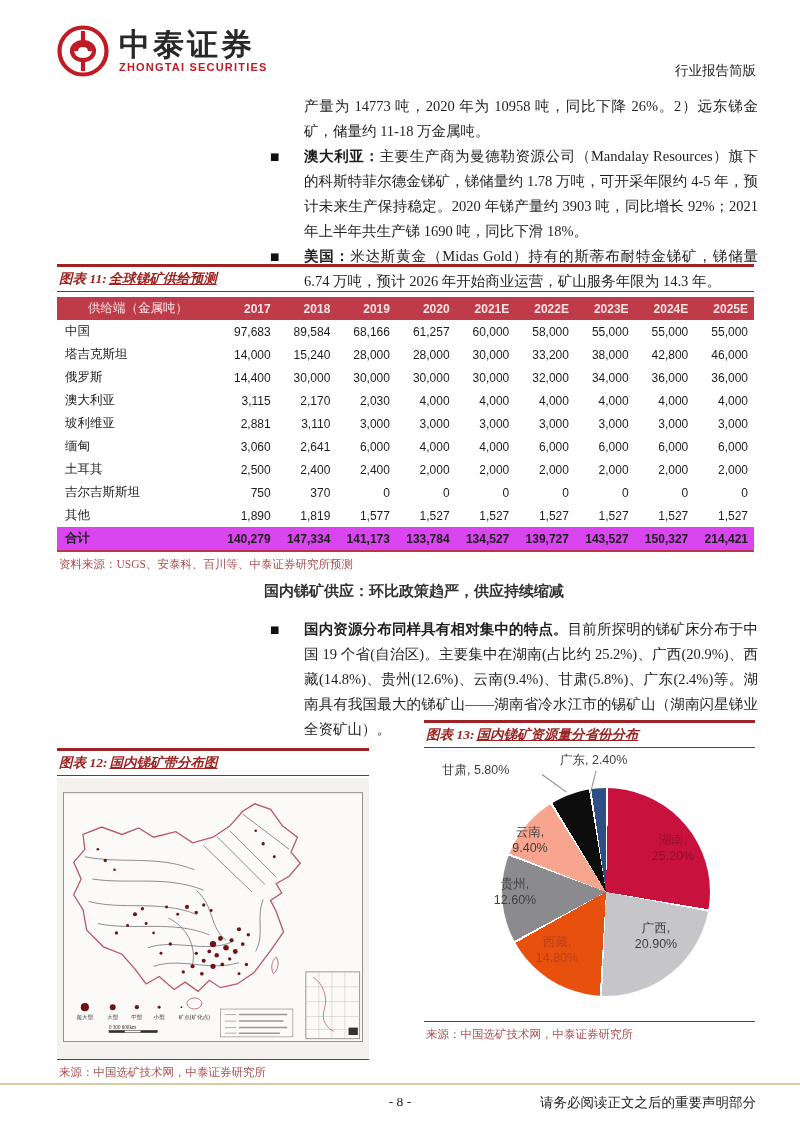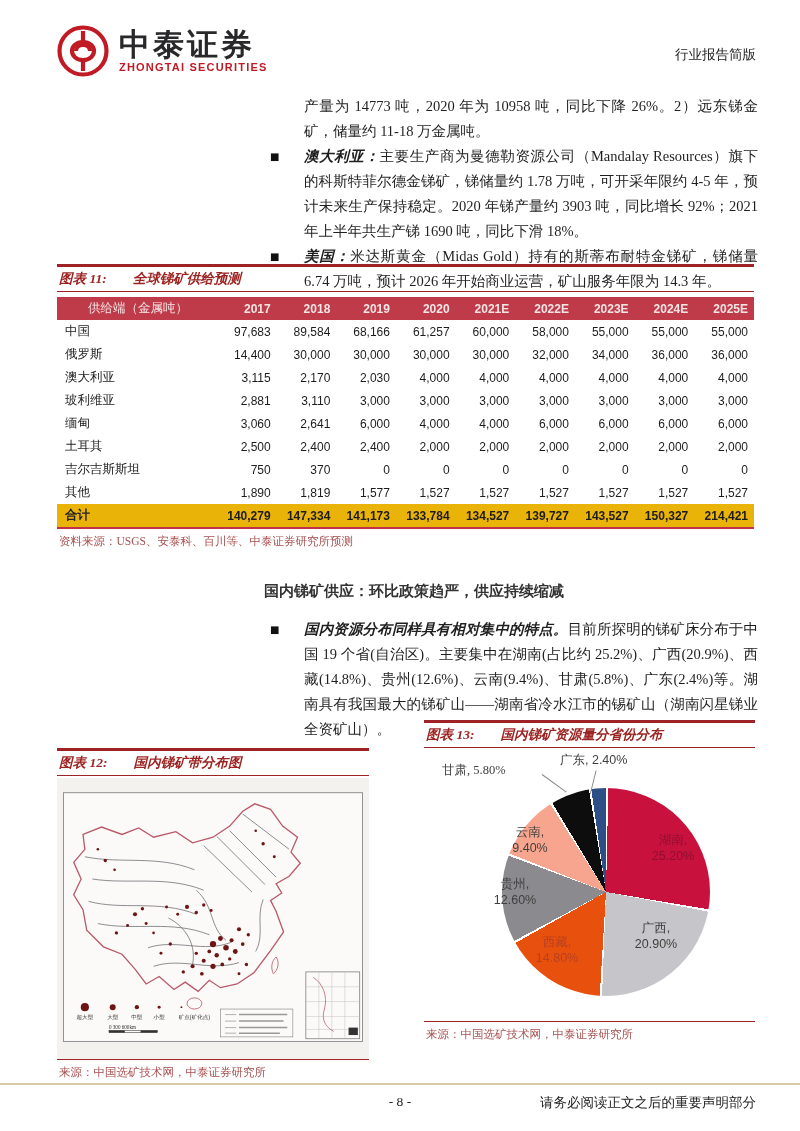--- a/index.html
+++ b/index.html
@@ -16,40 +16,40 @@
   .logo { position:absolute; left:0; top:2px; display:flex; align-items:center; gap:9px; }
   .logo-mark { width:54px; height:54px; }
   .brand-cn {
     font-family:"Liberation Sans","DejaVu Sans",sans-serif;
     font-weight:bold; font-size:31px; letter-spacing:3px; color:#28282a; line-height:1.05;
   }
   .brand-en {
     font-family:"Liberation Sans","DejaVu Sans",sans-serif;
     font-weight:bold; font-size:11px; letter-spacing:1.2px; color:#c01b24;
   }
-  .report-type { position:absolute; right:0; top:24px; font-size:13.5px; color:#222; }
+  .report-type { position:absolute; right:0; top:40px; font-size:13.5px; color:#222; }
 
   
   .body-text { position:absolute; left:270px; top:94px; width:488px;
     font-size:14.5px; line-height:25px; text-align:justify; }
   .cont-para { padding-left:34px; }
   .bullet { display:flex; }
   .bullet .sq { width:34px; flex:0 0 34px; font-size:10px; line-height:25px;
     font-family:"DejaVu Sans",sans-serif; color:#111; }
   .bullet .bt { flex:1; text-align:justify; }
-  .bold { font-weight:bold;font-style:italic; }
+  .bold { font-weight:bold; }
 
   
   .figure { position:absolute; }
   .fig-title-bar {
     border-top:3px solid #9e2326; border-bottom:1.5px solid #9e2326;
     padding:3px 2px 4px 2px; color:#9c2422; font-style:italic; font-weight:bold;
     font-size:13.5px; line-height:17px;
   }
-  .fig-title-bar .fig-name { margin-left:26px; }
+  .fig-title-bar .fig-name { margin-left:2px;text-decoration:underline; }
   .fig-source {
     border-top:1.5px solid #9e2326; padding:5px 2px 0 2px;
     color:#a85050; font-size:11.5px; font-style:normal;
   }
   .fig-source.table-src { border-top:2.5px solid #c0314a; }
 
   
   .tbl-figure { left:57px; top:264px; width:697px; }
   table.supply { width:100%; border-collapse:collapse; margin-top:5px;
     font-family:"Liberation Sans","DejaVu Sans",sans-serif; font-size:12px; }
@@ -59,21 +59,21 @@
   }
   table.supply thead th:first-child {
     text-align:center; width:160px; padding-left:8px;
     font-family:"Liberation Serif","DejaVu Serif",serif; font-size:12.5px; font-weight:normal;
   }
   table.supply tbody th {
     text-align:left; font-weight:normal; padding-left:8px;
     font-family:"Liberation Serif","DejaVu Serif",serif; font-size:12.5px; color:#222;
   }
   table.supply tbody td { text-align:right; color:#1c1c1c; }
-  table.supply tr.total-row { background:#eab308; font-weight:bold; }
+  table.supply tr.total-row { background:#d946ef; font-weight:bold; }
   table.supply tr.total-row th { font-weight:bold; }
 
   
   .section-heading { position:absolute; left:232px; top:582px; font-size:15px;
     font-weight:bold; color:#333;margin-left:32px; }
   .body-text2 { position:absolute; left:270px; top:617px; width:488px;
     font-size:14.5px; line-height:25px; }
 
   
   .map-figure { left:57px; top:748px; width:312px; }
@@ -85,21 +85,21 @@
   .pie-wrap { position:relative; height:273px; background:#fff; }
   .pie-circle { position:absolute; left:78px; top:40px; width:208px; height:208px;
     border-radius:50%; }
   .pie-label { position:absolute; font-family:"Liberation Sans","DejaVu Sans",sans-serif;
     font-size:12.5px; line-height:16px; color:#3f3f3f; text-align:center; }
   .lab-hunan    { left:216px; top:84px;  width:66px; color:#8e1030; }
   .lab-guangxi  { left:196px; top:172px; width:72px; }
   .lab-xizang   { left:100px; top:186px; width:66px; color:#b8401f; }
   .lab-guizhou  { left:58px;  top:128px; width:66px; }
   .lab-yunnan   { left:76px;  top:76px;  width:60px; }
-  .lab-gansu    { left:18px;  top:14px;  width:112px; text-align:left;font-family:Liberation Serif, serif; }
+  .lab-gansu    { left:18px;  top:14px;  width:112px; text-align:left; }
   .lab-guangdong{ left:136px; top:4px;   width:110px; text-align:left; }
   .leader { position:absolute; background:#8a8a8a; height:1.2px; transform-origin:left center; }
   .leader-gansu { left:118px; top:26px; width:30px; transform:rotate(36deg); }
   .leader-guangdong { left:172px; top:22px; width:24px; transform:rotate(104deg); }
 
   
   .footer-line { position:absolute; left:0; right:0; top:1083px;
     border-top:2px solid #d8caa4; }
   .footer-page { position:absolute; top:1094px; left:0; width:100%;
     text-align:center; font-size:13.5px; color:#1c1c1c; }
@@ -163,20 +163,32 @@
             <th>中国</th>
             <td>97,683</td>
             <td>89,584</td>
             <td>68,166</td>
             <td>61,257</td>
             <td>60,000</td>
             <td>58,000</td>
             <td>55,000</td>
             <td>55,000</td>
             <td>55,000</td>
+          </tr>
+          <tr>
+            <th>塔吉克斯坦</th>
+            <td>14,000</td>
+            <td>15,240</td>
+            <td>28,000</td>
+            <td>28,000</td>
+            <td>30,000</td>
+            <td>33,200</td>
+            <td>38,000</td>
+            <td>42,800</td>
+            <td>46,000</td>
           </tr>
           <tr>
             <th>俄罗斯</th>
             <td>14,400</td>
             <td>30,000</td>
             <td>30,000</td>
             <td>30,000</td>
             <td>30,000</td>
             <td>32,000</td>
             <td>34,000</td>

